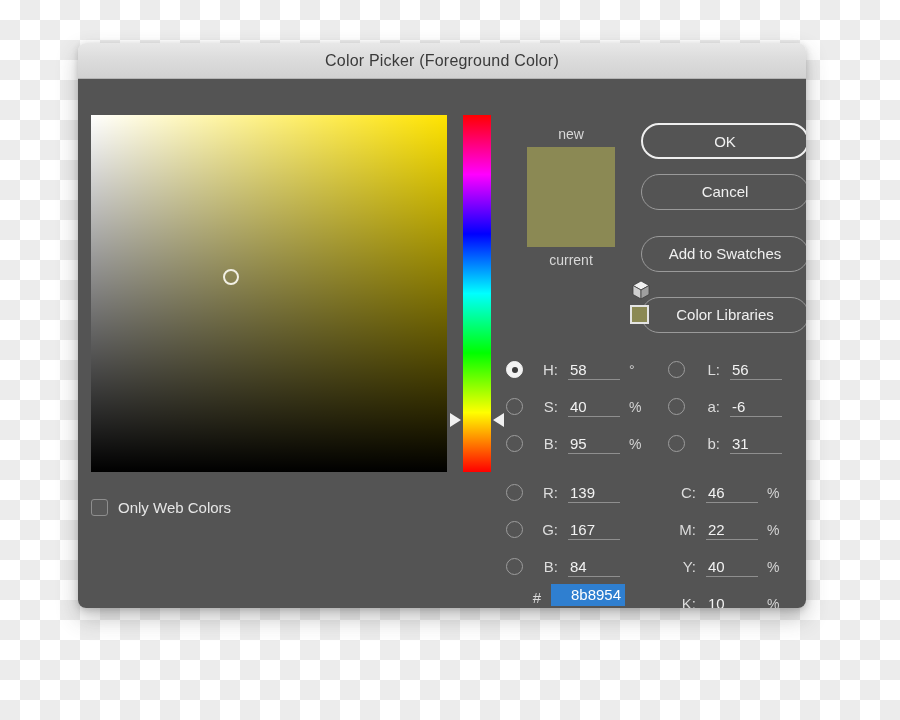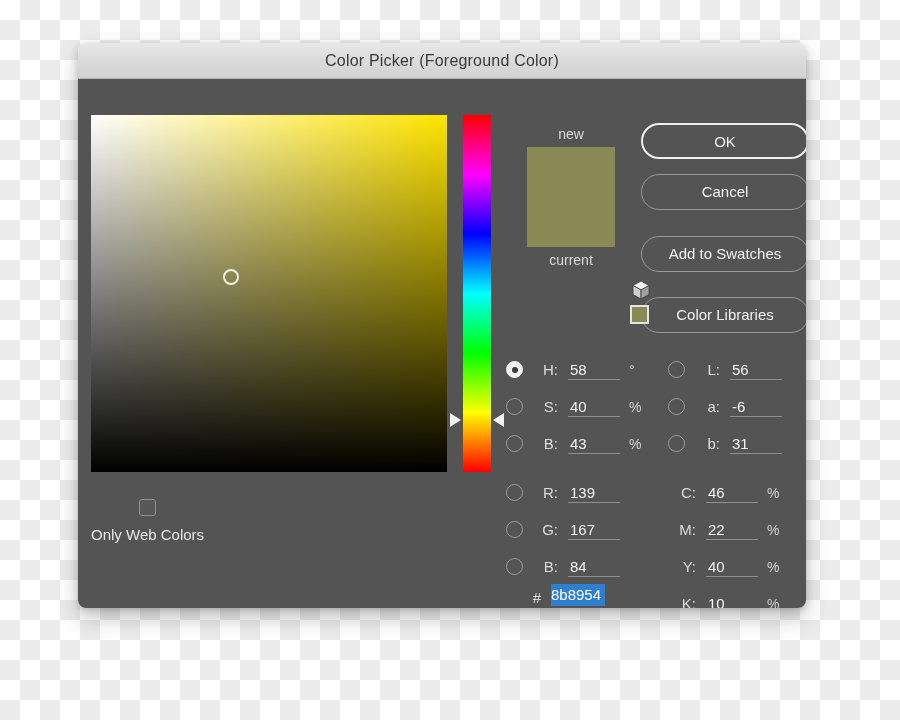--- a/index.html
+++ b/index.html
@@ -116,21 +116,20 @@
   }
 
   
   #web-colors {
     position: absolute;
     left: 13px;
     top: 420px;
     display: flex;
     align-items: center;
     gap: 10px;
-    flex-direction: column;
   }
   #web-colors .box {
     width: 17px;
     height: 17px;
     border: 1px solid #8e8e8e;
     border-radius: 3px;
     background: #585858;
     box-sizing: border-box;
   }
   #web-colors .lbl {
@@ -288,21 +287,21 @@
     margin-left: 10px;
     width: 104px;
     border-bottom: 2px solid #2f7fd0;
     padding-bottom: 2px;
   }
   #hex-value {
     display: inline-block;
     background: #2f7fd0;
     color: #ffffff;
     font-size: 15px;
-    padding: 1px 4px 2px 0;
+    padding: 1px 4px 2px 20px;
     line-height: 19px;
   }
 </style>
 </head>
 <body>
 
 <div id="dialog">
 
   <div id="titlebar">
     <span class="title">Color Picker (Foreground Color)</span>
@@ -362,21 +361,21 @@
         </div>
         <div class="row">
           <span class="radio"></span>
           <span class="lab">S:</span>
           <span class="val">40</span>
           <span class="unit">%</span>
         </div>
         <div class="row">
           <span class="radio"></span>
           <span class="lab">B:</span>
-          <span class="val">43</span>
+          <span class="val">95</span>
           <span class="unit">%</span>
         </div>
       </div>
     <div class="col" id="col-lab">
         <div class="row">
           <span class="radio"></span>
           <span class="lab">L:</span>
           <span class="val">56</span>
           <span class="unit"></span>
         </div>

